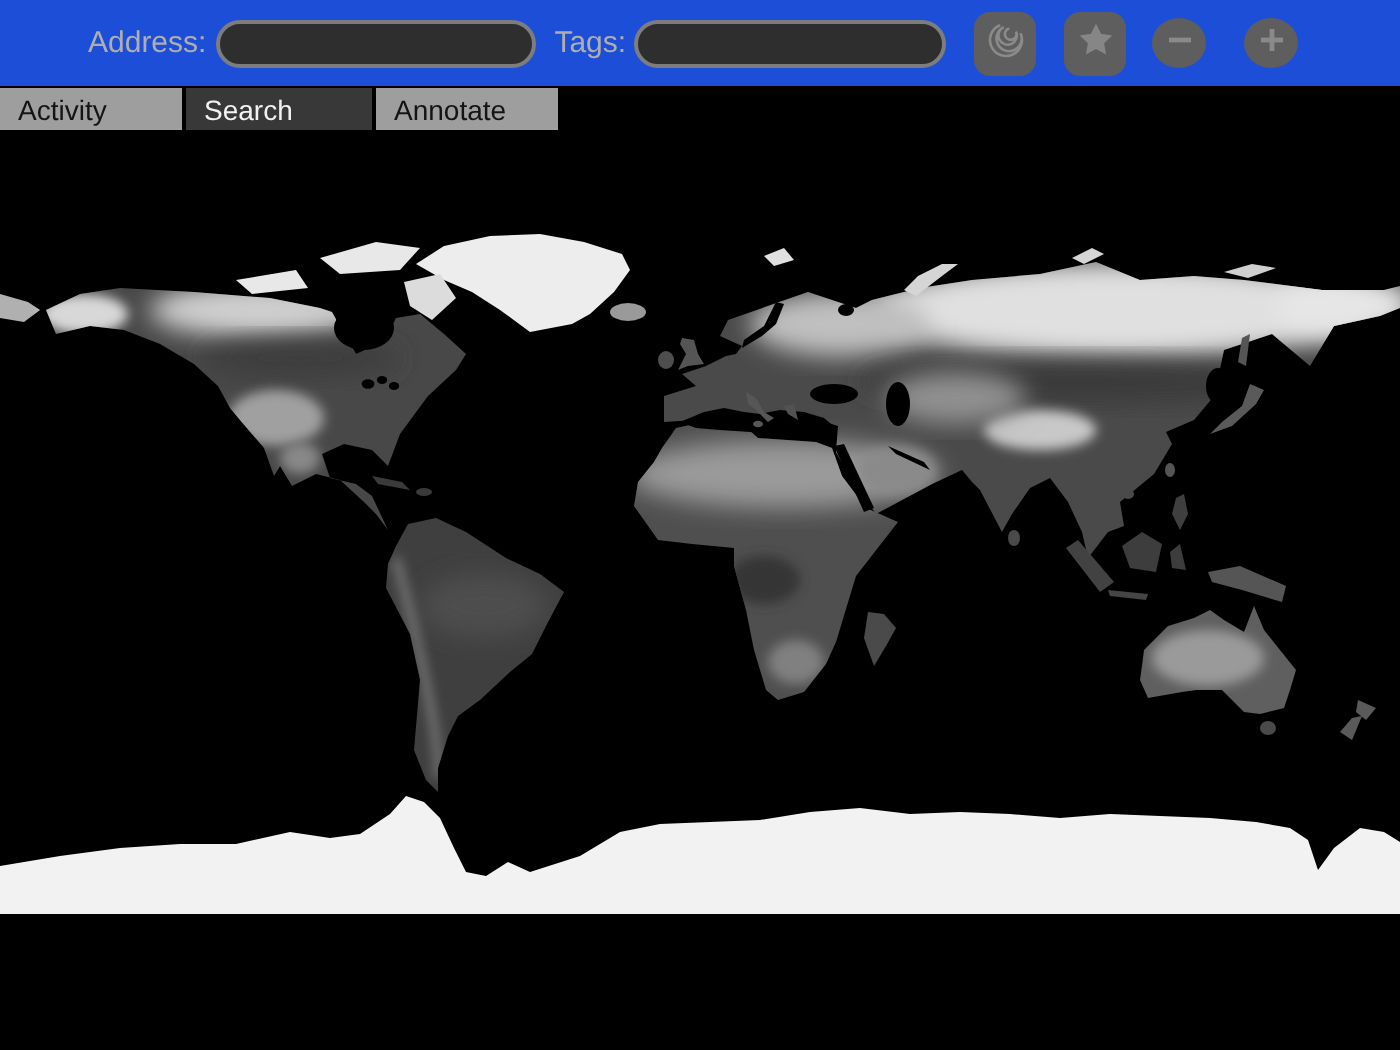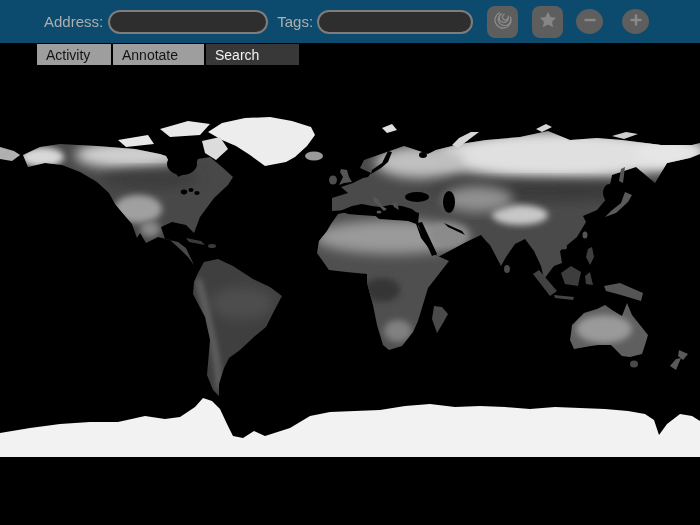--- a/index.html
+++ b/index.html
@@ -5,21 +5,21 @@
   html,body{margin:0;padding:0;}
   body{
     width:700px;height:525px;position:relative;overflow:hidden;
     background:#000;
     font-family:"Liberation Sans","DejaVu Sans",sans-serif;
     -webkit-font-smoothing:antialiased;
   }
   
   .toolbar{
     position:absolute;left:0;top:0;width:700px;height:43px;
-    background:#0c4a6e;display:flex;align-items:center;
+    background:#1d4ed8;display:flex;align-items:center;
   }
   .tb-label{color:#aeaeae;font-size:15px;white-space:nowrap;}
   .lbl-address{margin-left:44px;}
   .lbl-tags{margin-left:9px;text-align:center;}
   .pill{
     height:24px;background:#2e2e2e;border:2px solid #7d7d7d;border-radius:14px;
     color:#dddddd;padding:0 10px;font-size:14px;outline:none;box-sizing:border-box;
   }
   .addr-input{width:160px;margin-left:5px;}
   .tags-input{width:156px;margin-left:4px;}
@@ -39,21 +39,21 @@
   .tabbar{
     position:absolute;left:0;top:43px;width:700px;height:22px;background:#000;
     display:flex;align-items:flex-end;
   }
   .tab{
     height:21px;box-sizing:border-box;padding-left:9px;margin-right:2px;
     display:flex;align-items:center;font-size:14px;cursor:pointer;
   }
   .tab-inactive{background:#9e9e9e;color:#141414;}
   .tab-active{background:#383838;color:#f2f2f2;}
-  .tab-activity{width:74px;margin-left:37px;}
+  .tab-activity{width:91px;}
   .tab-search{width:93px;}
   .tab-annotate{width:91px;}
   
   .map-area{
     position:absolute;left:0;top:65px;width:700px;height:460px;background:#000;
   }
   .world-svg{position:absolute;left:0;top:42px;}
 </style>
 </head>
 <body>
@@ -97,25 +97,25 @@
         <rect x="7.8" y="3.5" width="2.4" height="11" fill="#8a8a8a"></rect>
       </svg>
     </span>
   </button>
 </div>
 
 <div class="tabbar">
   <div class="tab tab-inactive tab-activity">
     <span>Activity</span>
   </div>
+  <div class="tab tab-active tab-search">
+    <span>Search</span>
+  </div>
   <div class="tab tab-inactive tab-annotate">
     <span>Annotate</span>
-  </div>
-  <div class="tab tab-active tab-search">
-    <span>Search</span>
   </div>
 </div>
 
 <div class="map-area">
   <svg class="world-svg" width="700" height="350" viewBox="0 0 700 350">
     <defs>
       <filter id="b6" x="-30%" y="-30%" width="160%" height="160%">
           <feGaussianBlur stdDeviation="6"></feGaussianBlur>
         </filter>
       <filter id="b3" x="-30%" y="-30%" width="160%" height="160%">

